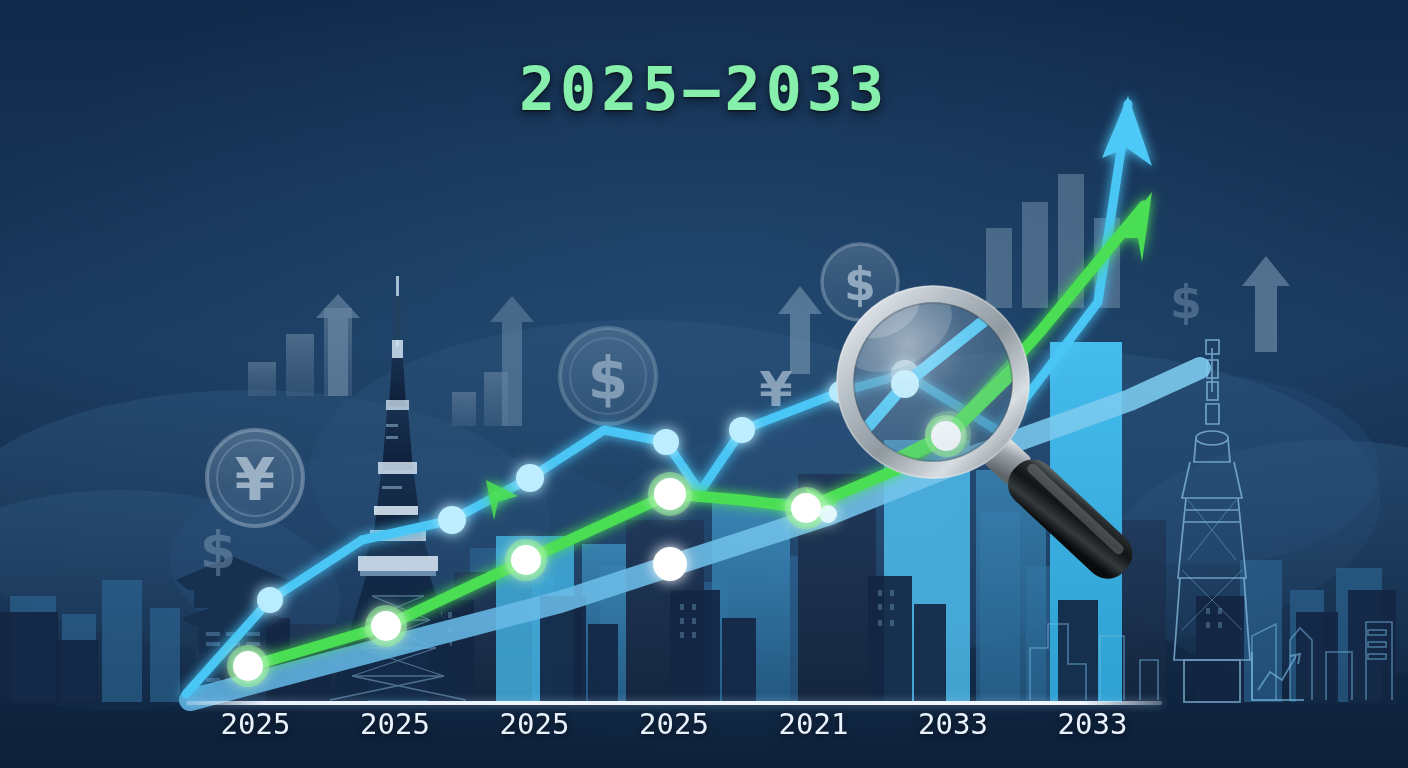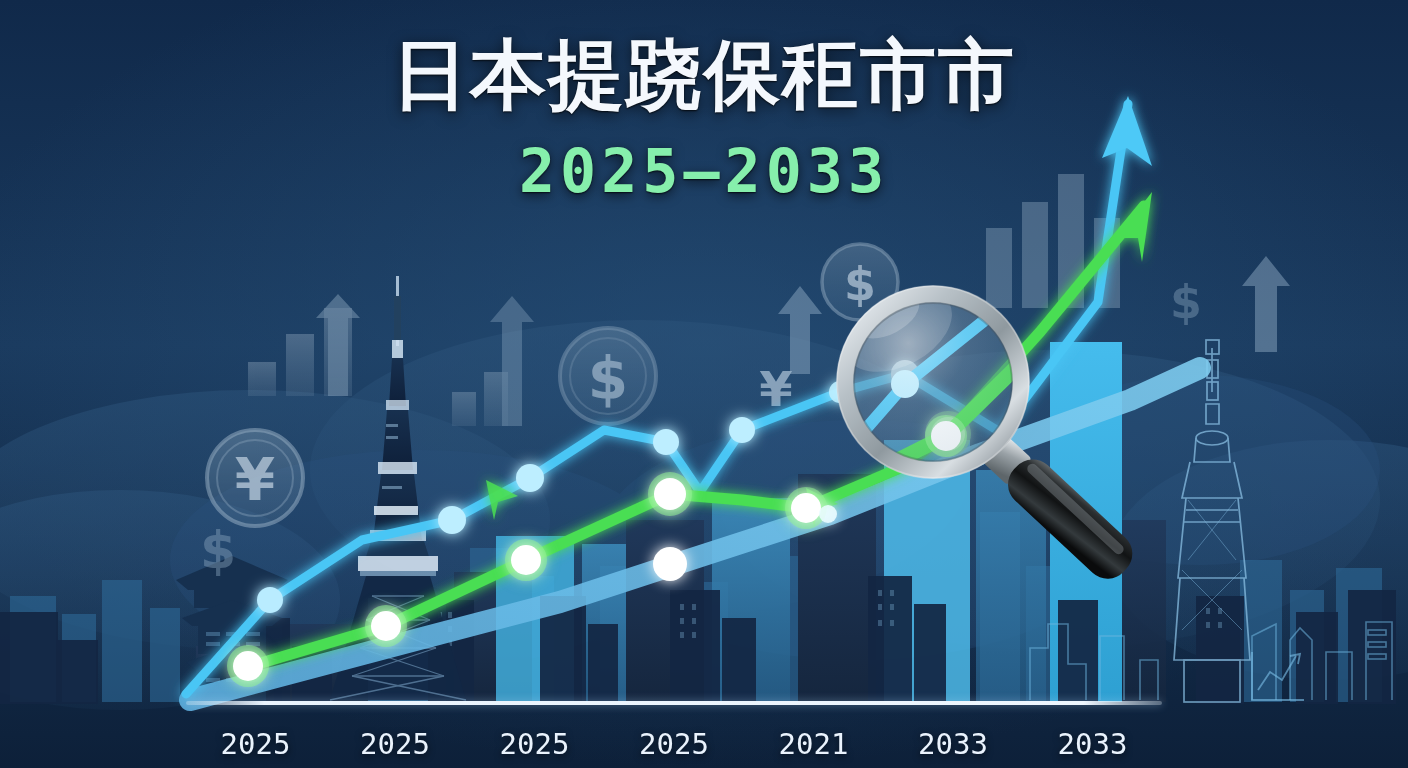--- a/index.html
+++ b/index.html
@@ -32,21 +32,21 @@
   }
 
   
   .axis{
     position:absolute;left:186px;top:701px;width:976px;height:4px;
     background:linear-gradient(90deg,rgba(226,240,252,.35),#e9f3fd 8%,#eef6fe 92%,rgba(226,240,252,.35));
     border-radius:2px;z-index:40;
     box-shadow:0 0 8px rgba(180,220,255,.45);
   }
   .ticks{position:absolute;left:186px;top:707px;width:976px;height:46px;z-index:41;
-    display:flex;justify-content:space-between;align-items:flex-end;margin-top:8px;}
+    display:flex;justify-content:space-between;align-items:flex-start;}
   .tick{
     width:139px;text-align:center;color:#eaf3fd;font-size:29px;font-weight:400;
     font-family:"DejaVu Sans Mono","Liberation Mono",monospace;
     text-shadow:0 2px 7px rgba(0,0,0,.65);
   }
 </style>
 </head>
 <body>
 
 <div id="stage">
@@ -518,17 +518,16 @@
     <div class="tick">2025</div>
     <div class="tick">2025</div>
     <div class="tick">2025</div>
     <div class="tick">2025</div>
     <div class="tick">2021</div>
     <div class="tick">2033</div>
     <div class="tick">2033</div>
   </div>
 
   <div class="title-wrap">
-    <div class="title">日本提跷保秬市市</div>
     <div class="subtitle">2025–2033</div>
   </div>
 
 </div>
 
 </body></html>

